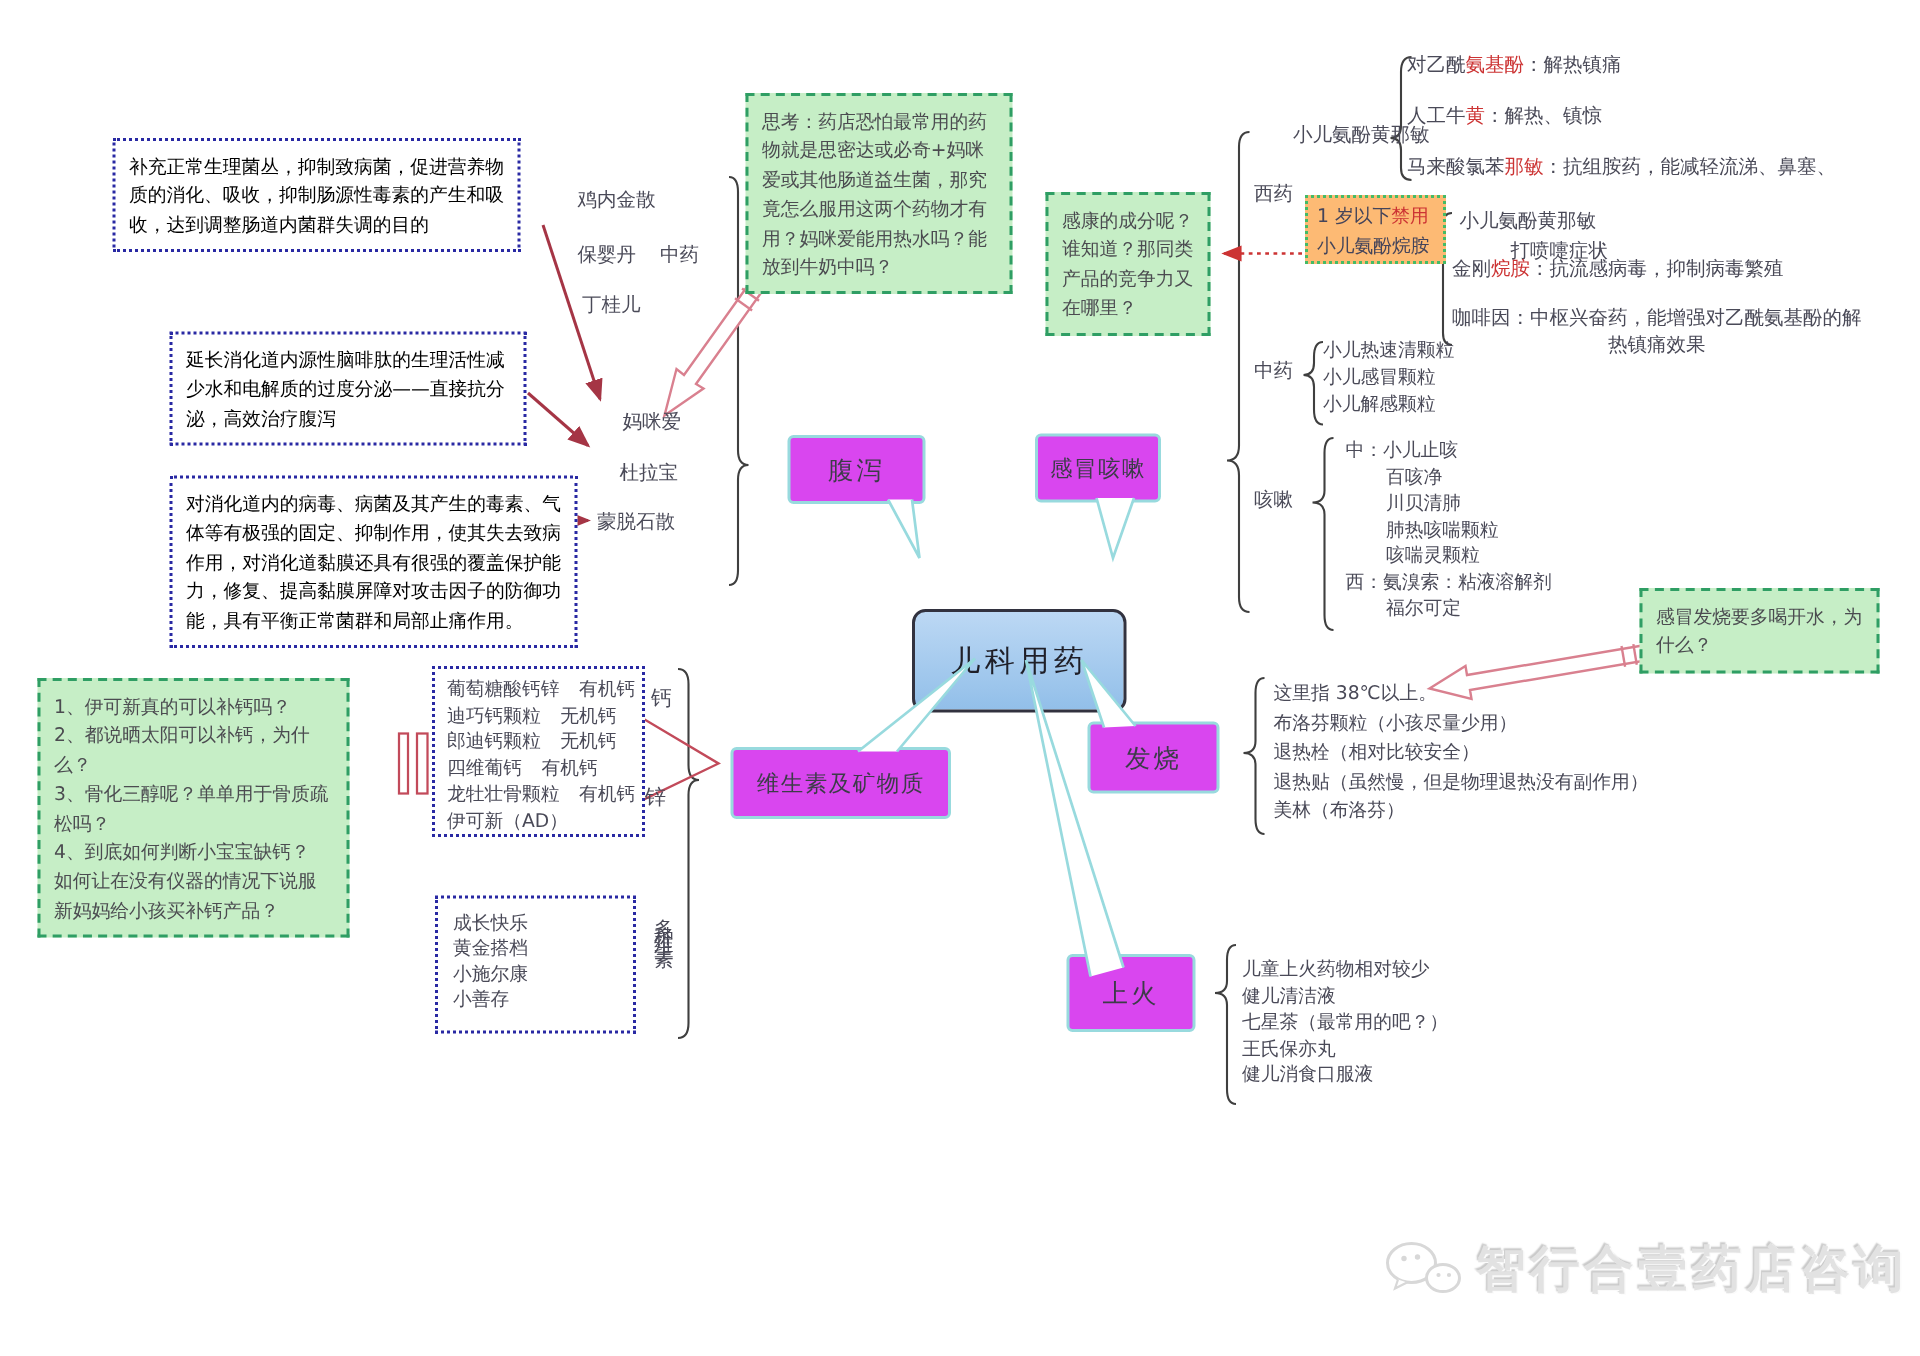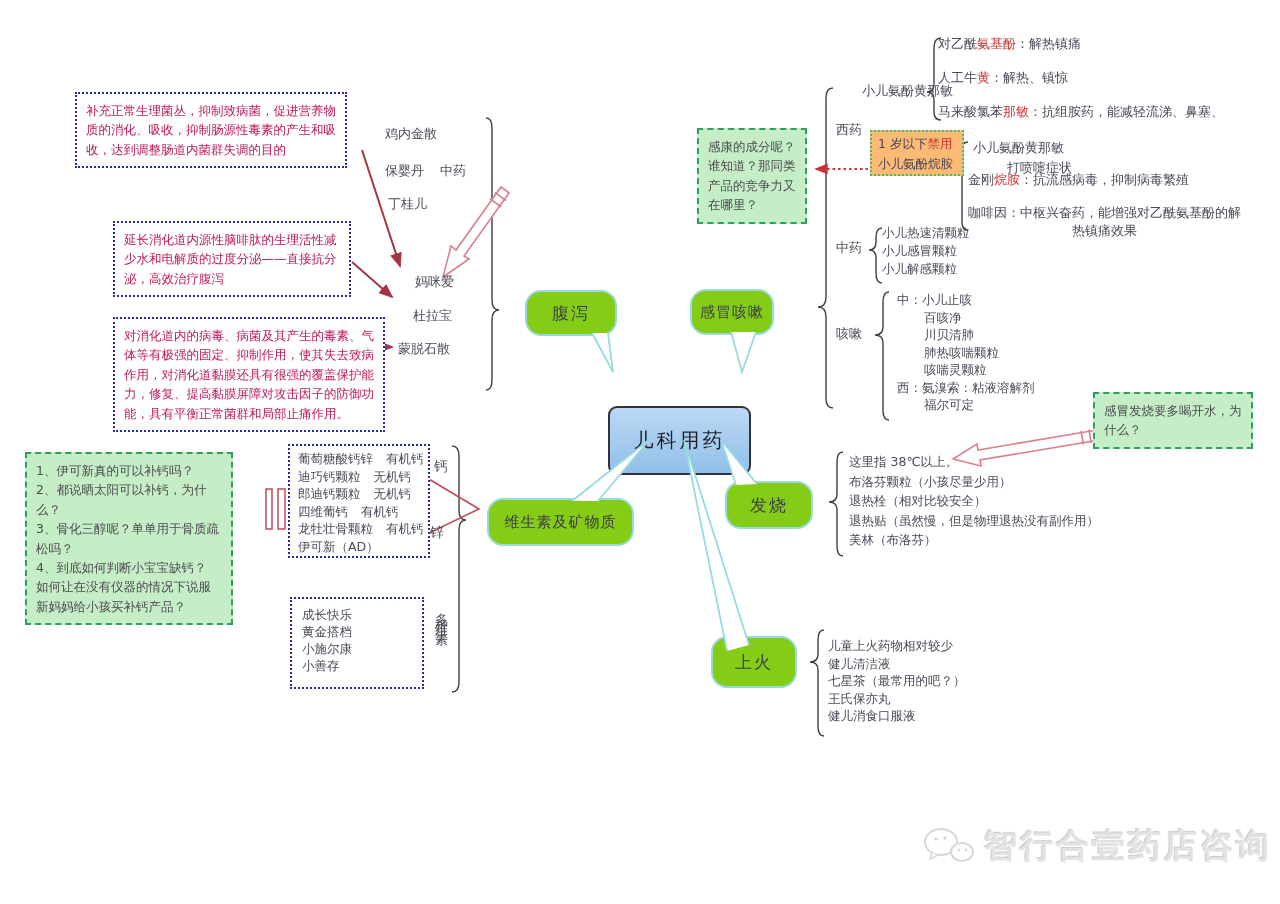--- a/index.html
+++ b/index.html
@@ -2,25 +2,25 @@
 <html><head>
 <meta charset="utf-8">
 <style>
   html,body{margin:0;padding:0;background:#fff;}
   .stage{position:relative;width:1280px;height:904px;background:#ffffff;overflow:hidden;
          font-family:"DejaVu Sans","Liberation Sans",sans-serif;color:#46465a;}
   svg.art{position:absolute;left:0;top:0;z-index:1;pointer-events:none;}
   svg.tails{position:absolute;left:0;top:0;z-index:4;pointer-events:none;}
   .lbl{position:absolute;font-size:13px;color:#4a4a58;white-space:nowrap;z-index:3;line-height:1.2;}
   .seg-red,.red{color:#cc3333;}
-  .note{position:absolute;font-size:12.5px;line-height:1.55;color:#be185d;padding:7px 9px;z-index:3;box-sizing:border-box;}
+  .note{position:absolute;font-size:12.5px;line-height:1.55;color:#000000;padding:7px 9px;z-index:3;box-sizing:border-box;}
   .note-blue{border:2px dotted #2929a3;background:#ffffff;}
   .note-green{border:2px dashed #2f9e64;background:#c6eec6;color:#4b4b50;}
   .pre{white-space:pre-line;}
-  .bubble{position:absolute;background:#84cc16;border:2px solid #98dade;border-radius:16px;
+  .bubble{position:absolute;background:#d946ef;border:2px solid #98dade;border-radius:4px;
           display:flex;align-items:center;justify-content:center;font-size:17px;color:#3c3c48;
           z-index:3;letter-spacing:2px;box-sizing:border-box;}
   .center-node{position:absolute;left:608px;top:370px;width:139px;height:65px;z-index:3;
           background:linear-gradient(#bcd8f4,#92bfe9);border:2px solid #32323f;border-radius:9px;
           display:flex;align-items:center;justify-content:center;font-size:20px;color:#1f1f28;letter-spacing:3px;margin-top:36px;}
   .vlist{position:absolute;z-index:3;font-size:12.5px;color:#4a4a58;white-space:nowrap;}
   .vlist>div{height:17.5px;line-height:17.5px;}
   .vlist.lh18>div{height:18px;line-height:18px;}
   .vlist.lh19>div{height:19.5px;line-height:19.5px;}
   .vlist.lh17>div{height:17px;line-height:17px;}
@@ -84,20 +84,21 @@
 
   <div class="note note-blue" style="left:75px;top:92px;width:272px;">补充正常生理菌丛，抑制致病菌，促进营养物质的消化、吸收，抑制肠源性毒素的产生和吸收，达到调整肠道内菌群失调的目的</div>
   <div class="note note-blue" style="left:113px;top:221px;width:238px;">延长消化道内源性脑啡肽的生理活性减少水和电解质的过度分泌——直接抗分泌，高效治疗腹泻</div>
   <div class="note note-blue" style="left:113px;top:317px;width:272px;">对消化道内的病毒、病菌及其产生的毒素、气体等有极强的固定、抑制作用，使其失去致病作用，对消化道黏膜还具有很强的覆盖保护能力，修复、提高黏膜屏障对攻击因子的防御功能，具有平衡正常菌群和局部止痛作用。</div>
 
   <div class="note note-green pre" style="left:25px;top:452px;width:208px;">1、伊可新真的可以补钙吗？
 2、都说晒太阳可以补钙，为什么？
 3、骨化三醇呢？单单用于骨质疏松吗？
 4、到底如何判断小宝宝缺钙？
 如何让在没有仪器的情况下说服新妈妈给小孩买补钙产品？</div>
+  <div class="note note-green" style="left:497px;top:62px;width:178px;">思考：药店恐怕最常用的药物就是思密达或必奇+妈咪爱或其他肠道益生菌，那究竟怎么服用这两个药物才有用？妈咪爱能用热水吗？能放到牛奶中吗？</div>
   <div class="note note-green" style="left:697px;top:128px;width:110px;">感康的成分呢？谁知道？那同类产品的竞争力又在哪里？</div>
   <div class="note note-green" style="left:1093px;top:392px;width:160px;">感冒发烧要多喝开水，为什么？</div>
 
   <div class="lbl" style="left:385px;top:126px;">鸡内金散</div>
   <div class="lbl" style="left:385px;top:163px;">保婴丹</div>
   <div class="lbl" style="left:440px;top:163px;">中药</div>
   <div class="lbl" style="left:388px;top:196px;">丁桂儿</div>
   <div class="lbl" style="left:415px;top:274px;">妈咪爱</div>
   <div class="lbl" style="left:413px;top:308px;">杜拉宝</div>
   <div class="lbl" style="left:398px;top:341px;">蒙脱石散</div>

